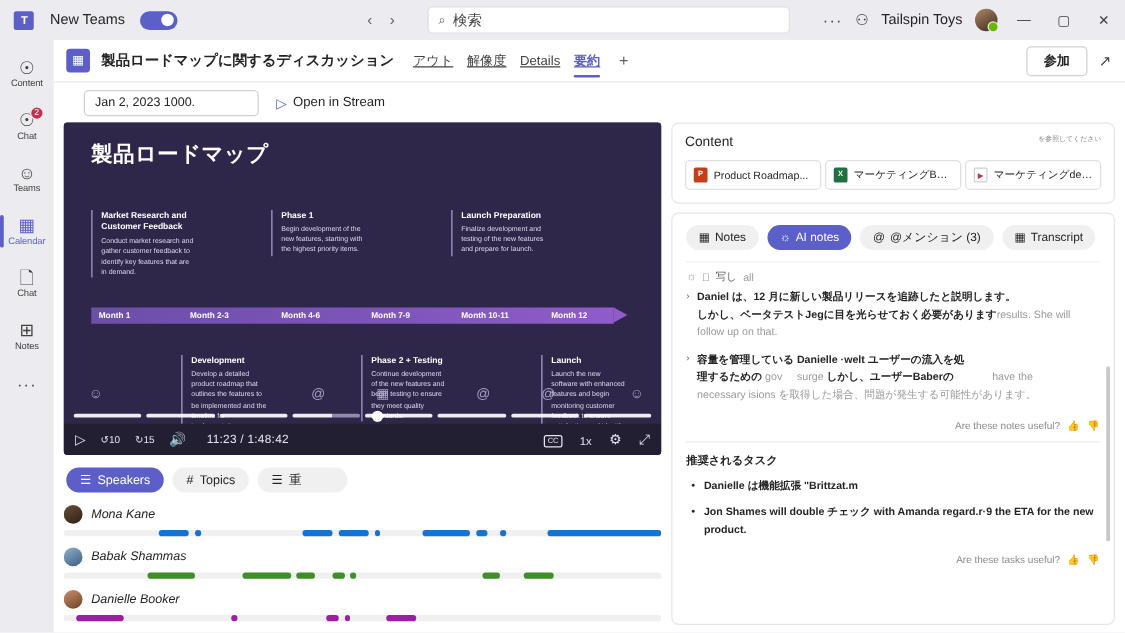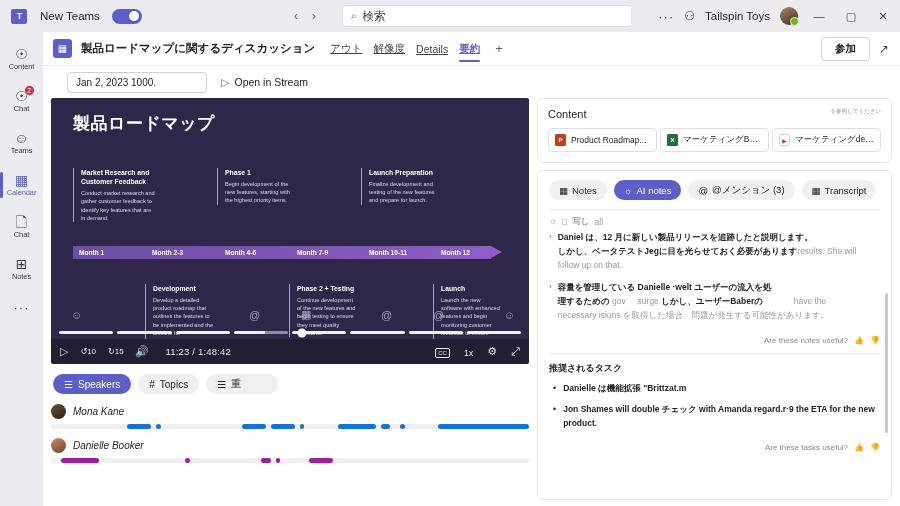--- a/index.html
+++ b/index.html
@@ -444,20 +444,35 @@
                   <div class="blk" style="left:40%;width:5%;background:#1474d6;"></div>
                   <div class="blk" style="left:46%;width:5%;background:#1474d6;"></div>
                   <div class="blk" style="left:52%;width:1%;background:#1474d6;"></div>
                   <div class="blk" style="left:60%;width:8%;background:#1474d6;"></div>
                   <div class="blk" style="left:69%;width:2%;background:#1474d6;"></div>
                   <div class="blk" style="left:73%;width:1%;background:#1474d6;"></div>
                   <div class="blk" style="left:81%;width:26%;background:#1474d6;max-width:19%;"></div>
                 </div>
               </div>
 
+              <div class="spk">
+                <div class="spk-head">
+                  <div class="spk-av" style="background:linear-gradient(150deg,#8fb0cd,#3c5f80);"></div>
+                  <span class="spk-name">Babak Shammas</span>
+                </div>
+                <div class="track">
+                  <div class="blk" style="left:14%;width:8%;background:#3f8f29;"></div>
+                  <div class="blk" style="left:30%;width:8%;background:#3f8f29;"></div>
+                  <div class="blk" style="left:39%;width:3%;background:#3f8f29;"></div>
+                  <div class="blk" style="left:45%;width:2%;background:#3f8f29;"></div>
+                  <div class="blk" style="left:48%;width:1%;background:#3f8f29;"></div>
+                  <div class="blk" style="left:70%;width:3%;background:#3f8f29;"></div>
+                  <div class="blk" style="left:77%;width:5%;background:#3f8f29;"></div>
+                </div>
+              </div>
 
               <div class="spk">
                 <div class="spk-head">
                   <div class="spk-av" style="background:linear-gradient(150deg,#c9916f,#6d4126);"></div>
                   <span class="spk-name">Danielle Booker</span>
                 </div>
                 <div class="track">
                   <div class="blk" style="left:2%;width:8%;background:#9b1fa0;"></div>
                   <div class="blk" style="left:28%;width:1%;background:#9b1fa0;"></div>
                   <div class="blk" style="left:44%;width:2%;background:#9b1fa0;"></div>

